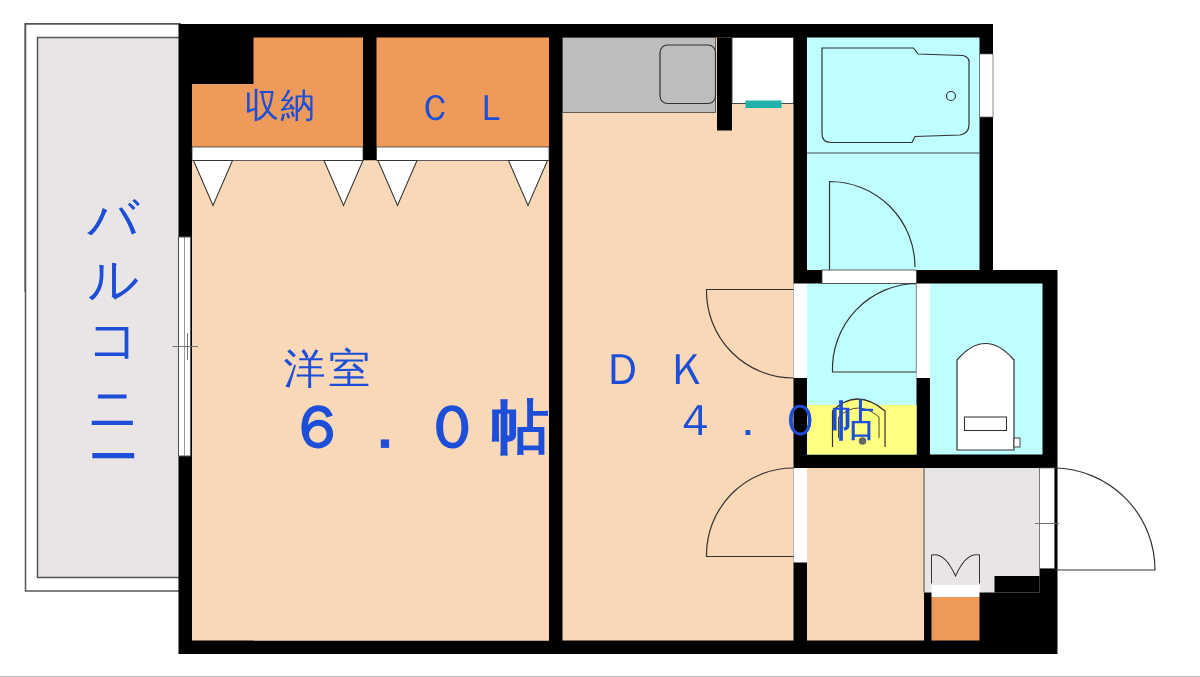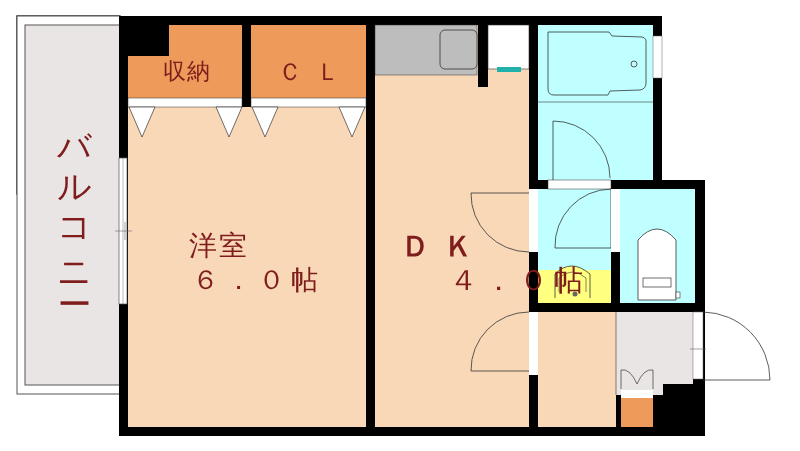--- a/index.html
+++ b/index.html
@@ -1,23 +1,23 @@
 <!DOCTYPE html>
 <html><head>
 <meta charset="utf-8">
 <style>
   html, body { margin:0; padding:0; background:#ffffff; }
   body { width:800px; height:451px; overflow:hidden; position:relative; font-family:"DejaVu Sans", sans-serif; }
   #plan { position:absolute; left:0; top:0; width:800px; height:451px; }
-  .lbl { position:absolute; color:#7f1d1d; font-family:"DejaVu Sans", sans-serif; white-space:pre; line-height:1; }
+  .lbl { position:absolute; color:#1d4ed8; font-family:"DejaVu Sans", sans-serif; white-space:pre; line-height:1; }
   .lbl-storage { left:163px; top:60px; font-size:23px; letter-spacing:1px; }
   .lbl-cl { left:278px; top:60px; font-size:24px; letter-spacing:14px; }
   .lbl-western { left:189px; top:232px; font-size:28px; letter-spacing:2px; }
-  .lbl-western-size { left:192px; top:266px; font-size:27px; letter-spacing:6px; }
-  .lbl-dk { left:401px; top:232px; font-size:29px; letter-spacing:14px;font-weight:bold; }
+  .lbl-western-size { left:192px; top:266px; font-size:39px; letter-spacing:6px;font-weight:bold; }
+  .lbl-dk { left:401px; top:232px; font-size:29px; letter-spacing:14px; }
   .lbl-dk-size { left:401px; top:266px; font-size:29px; letter-spacing:6px;margin-left:48px; }
   .lbl-balcony { left:52px; top:108px; width:40px; font-size:34px; writing-mode:vertical-rl; letter-spacing:6px; }
 </style>
 </head>
 <body>
 
 <svg id="plan" viewBox="0 0 800 451" xmlns="http://www.w3.org/2000/svg">
 
   <g>
     <rect x="17" y="16" width="103" height="178" fill="#ffffff" stroke="#555" stroke-width="1"></rect>

